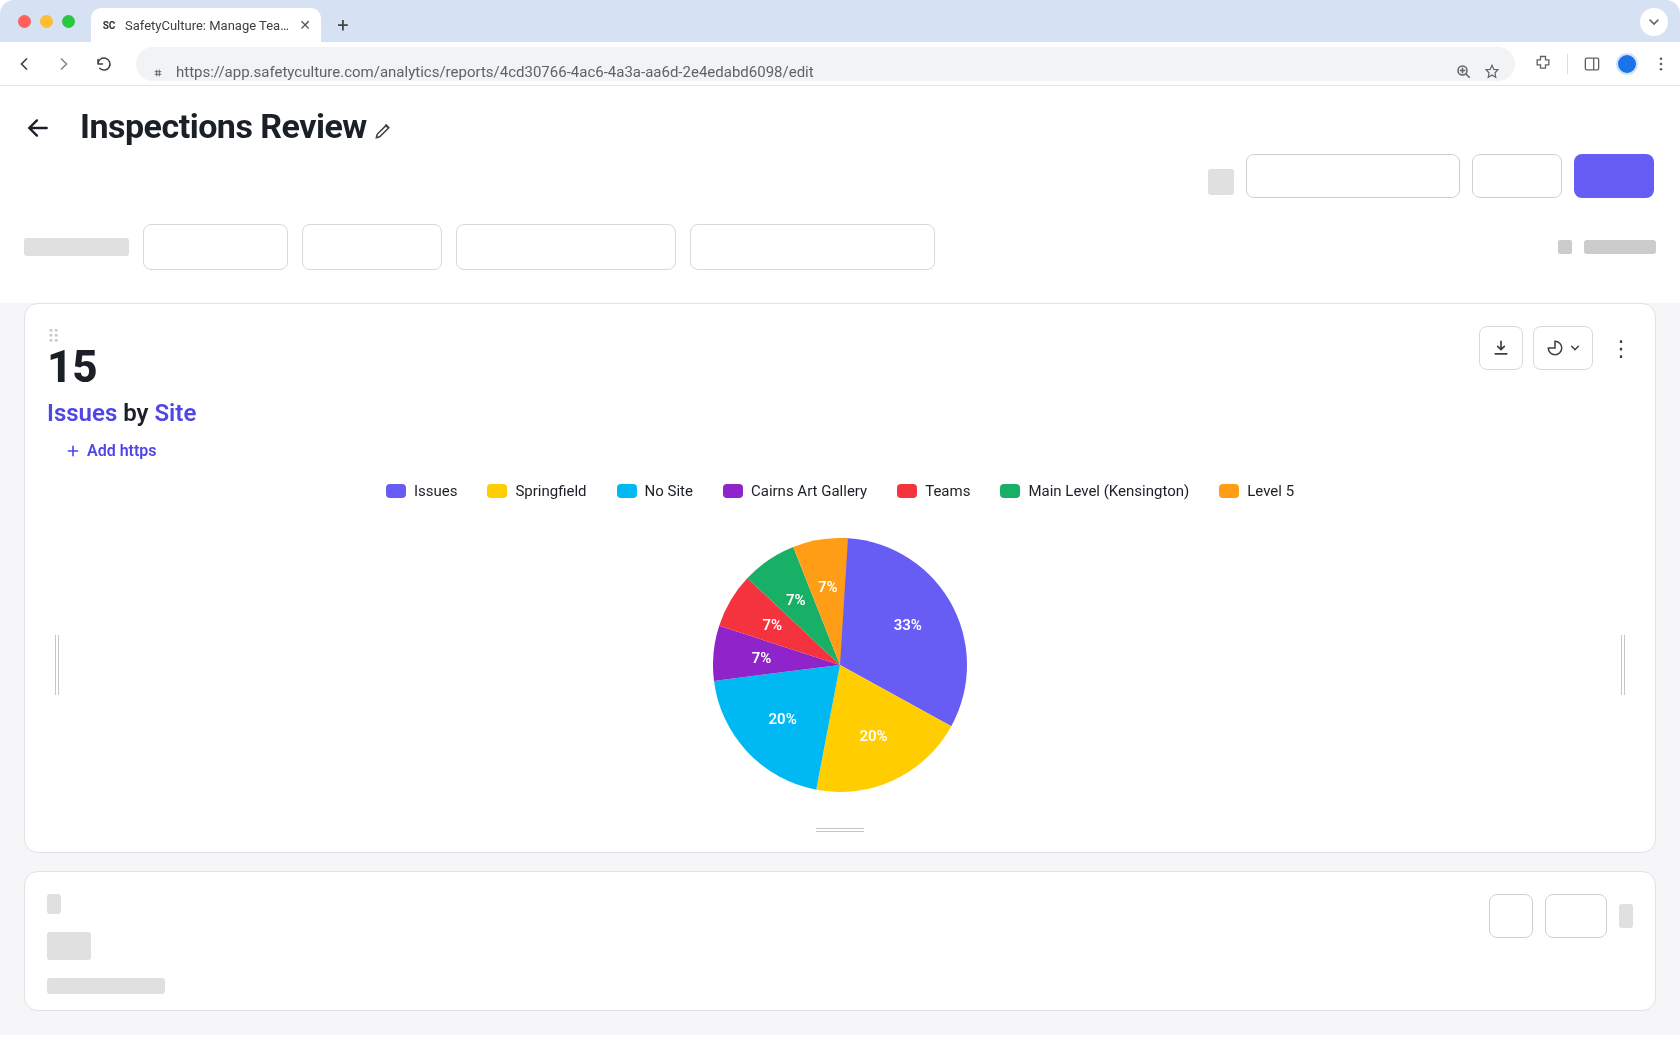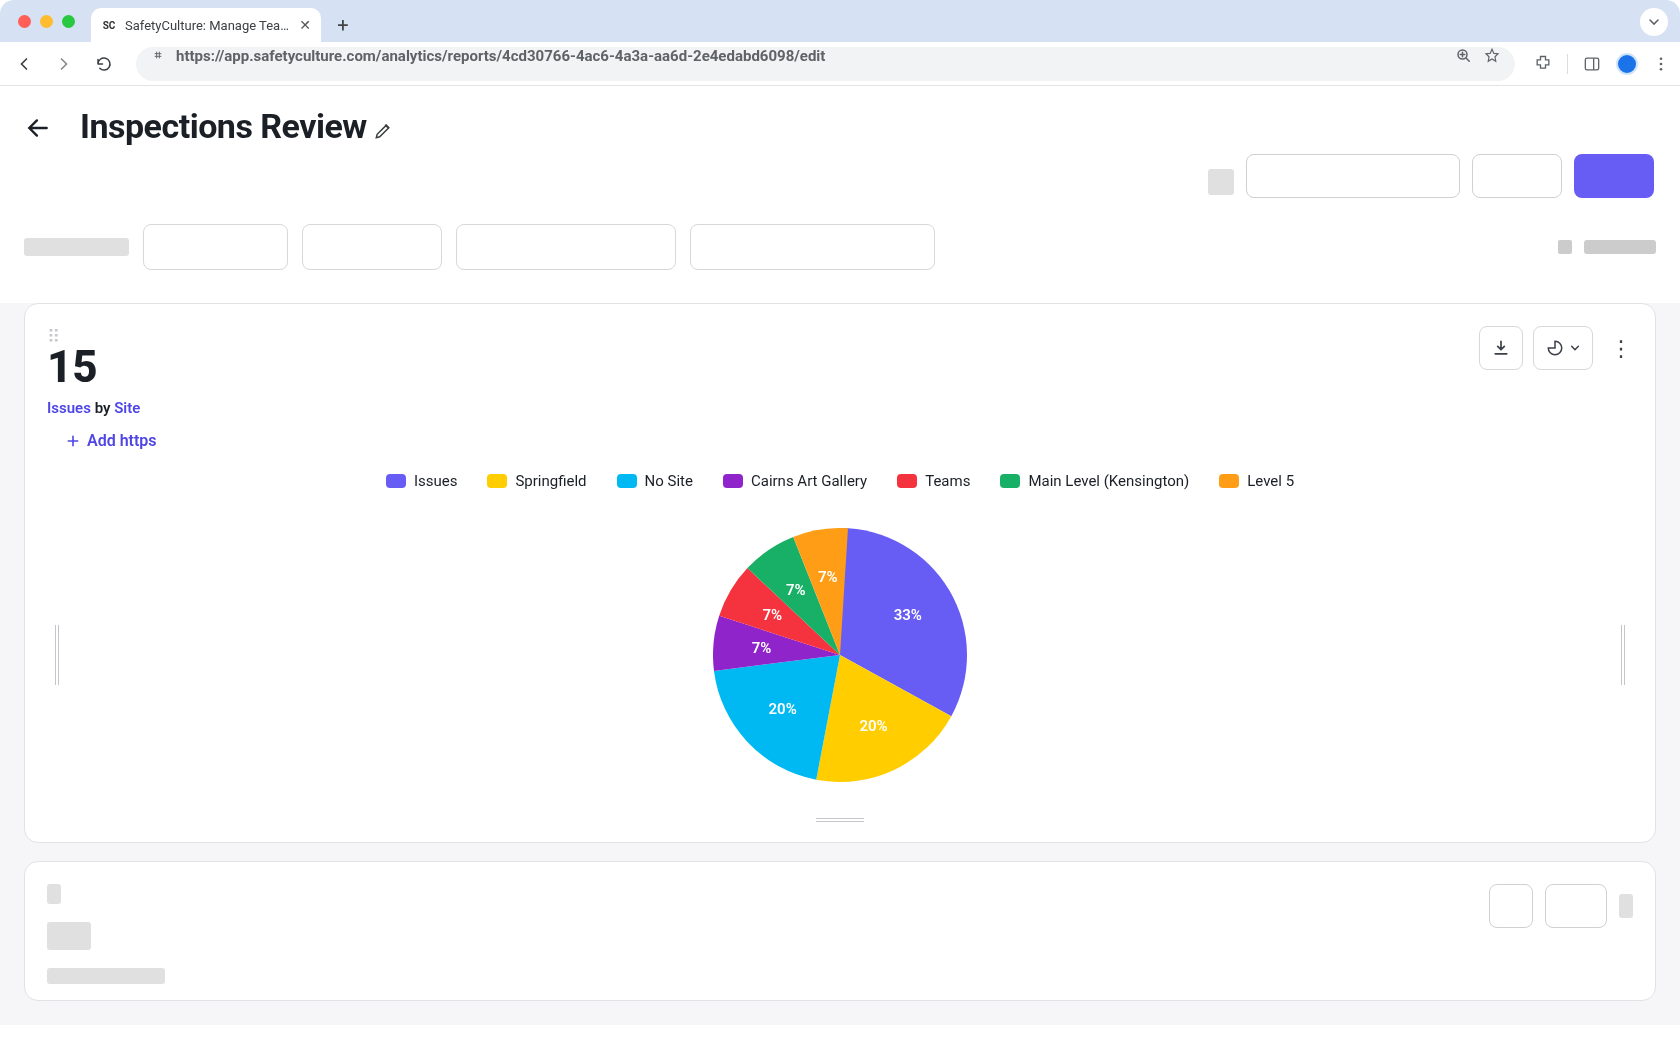--- a/index.html
+++ b/index.html
@@ -12,21 +12,21 @@
   .tl { width:13px; height:13px; border-radius:50%; }
   .tl.red{background:#ff5f57;} .tl.yel{background:#febc2e;} .tl.grn{background:#28c840;}
   .tab { background:#fff; height:34px; width:230px; border-top-left-radius:10px; border-top-right-radius:10px; display:flex; align-items:center; padding:0 10px; gap:8px; font-size:13px; color:#3c4043; position:relative; margin-left:6px;}
   .tab .favicon { width:16px; height:16px; display:flex; align-items:center; justify-content:center; font-size:10px; font-weight:700; color:#333;}
   .tab .title { flex:1; white-space:nowrap; overflow:hidden; text-overflow:ellipsis; }
   .tab .close { font-size:14px; color:#555; }
   .newtab { width:28px; height:28px; display:flex; align-items:center; justify-content:center; color:#444; font-size:20px; margin-left:8px; margin-bottom:3px;}
   .tabbar .dd { position:absolute; right:12px; top:8px; width:28px; height:28px; border-radius:50%; background:#fff; display:flex; align-items:center; justify-content:center;}
   .toolbar { height:44px; background:#fff; border-bottom:1px solid #e4e4e4; display:flex; align-items:center; padding:0 10px; gap:12px;}
   .tbtn { width:28px; height:28px; display:flex; align-items:center; justify-content:center; color:#5f6368;}
-  .addr { flex:1 1 auto; height:34px; background:#f1f3f4; border-radius:20px; display:flex; align-items:flex-start; padding:0 14px; gap:10px; color:#5f6368; font-size:15px; margin: 0 6px; font-weight: bold;}
+  .addr { flex:1 1 auto; height:34px; background:#f1f3f4; border-radius:20px; display:flex; align-items:flex-end; padding:0 14px; gap:10px; color:#5f6368; font-size:15px; margin: 0 6px;}
   .addr .url { flex:1; white-space:nowrap; overflow:hidden; text-overflow:ellipsis; }
   .ticons { display:flex; align-items:center; gap:14px; color:#5f6368; }
   .ticons .sep { width:1px; height:20px; background:#ddd;}
   .avatar-badge { width:22px; height:22px; border-radius:50%; background:#1a73e8; border:2px solid #cfe4fb;}
   
   .app { background:#fff; }
   .page-header { display:flex; align-items:flex-start; padding:20px 24px 0 24px; gap:28px;}
   .back-arrow { width:28px; height:28px; display:flex; align-items:center; justify-content:center; color:#1b1f26; margin-top:8px;}
   .page-title { font-size:34px; font-weight:700; color:#1b1f26; letter-spacing:-0.5px; }
   .edit-icon { width:22px; height:22px; color:#3c4043; margin-left:6px; margin-top:12px;}
@@ -43,21 +43,21 @@
   .filterrow .right .sm-sq{width:14px;height:14px;background:#ccc;border-radius:2px;}
   .filterrow .right .sm-bar{width:72px;height:14px;background:#ccc;border-radius:3px;}
   .card { margin:18px 24px 0 24px; background:#fff; border:1px solid #e2e2e6; border-radius:14px; position:relative; padding:22px 22px 18px 22px;}
   .drag-handle { color:#c7c7cd; font-size:18px; letter-spacing:2px;}
   .card-top { display:flex; align-items:flex-start;}
   .card-actions { margin-left:auto; display:flex; align-items:center; gap:10px;}
   .icon-btn { width:44px; height:44px; border:1px solid #d8d8d8; border-radius:8px; display:flex; align-items:center; justify-content:center; color:#3b3f47;}
   .icon-btn.wdd{width:60px; gap:6px;}
   .kebab { width:24px; text-align:center; color:#3b3f47; font-size:22px; margin-left:6px;}
   .metric-val { font-size:44px; font-weight:800; color:#1b1f26; margin-top:-6px;}
-  .metric-sub { font-size:15px; margin-top:6px; font-weight:600;}
+  .metric-sub { font-size:24px; margin-top:6px; font-weight:600;}
   .metric-sub .link { color:#4f46e5; }
   .metric-sub .by { color:#1b1f26; }
   .addfilter { display:flex; align-items:center; gap:6px; color:#4f46e5; font-size:16px; font-weight:600; margin:14px 0 0 18px;}
   .legend { display:flex; justify-content:center; align-items:center; gap:30px; flex-wrap:wrap; margin-top:22px; font-size:15px; color:#1b1f26;}
   .legend-item{display:flex; align-items:center; gap:8px;}
   .sw { width:20px; height:14px; border-radius:4px;}
   .pie-wrap{ position:relative; height:310px; margin-top:10px; display:flex; align-items:center; justify-content:center;}
   .resize-h { position:absolute; top:50%; transform:translateY(-50%); width:4px; height:60px; display:flex; flex-direction:row; gap:2px;}
   .resize-h::before, .resize-h::after{content:""; width:1px; background:#c5c5cb;}
   .resize-h.left{left:8px;} .resize-h.right{right:8px;}

